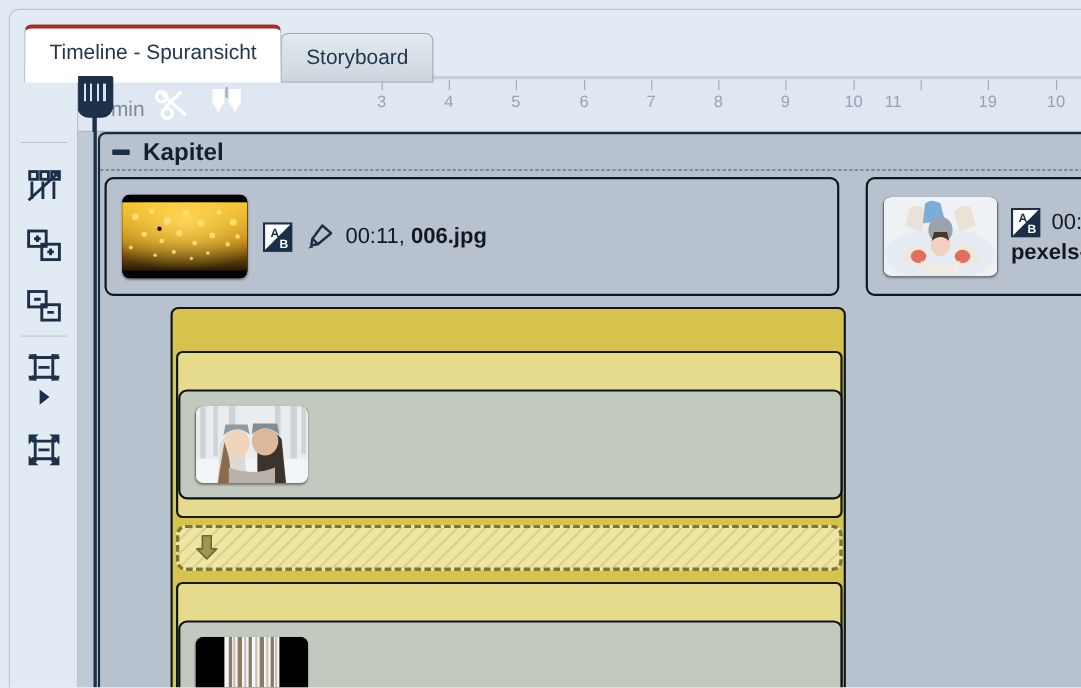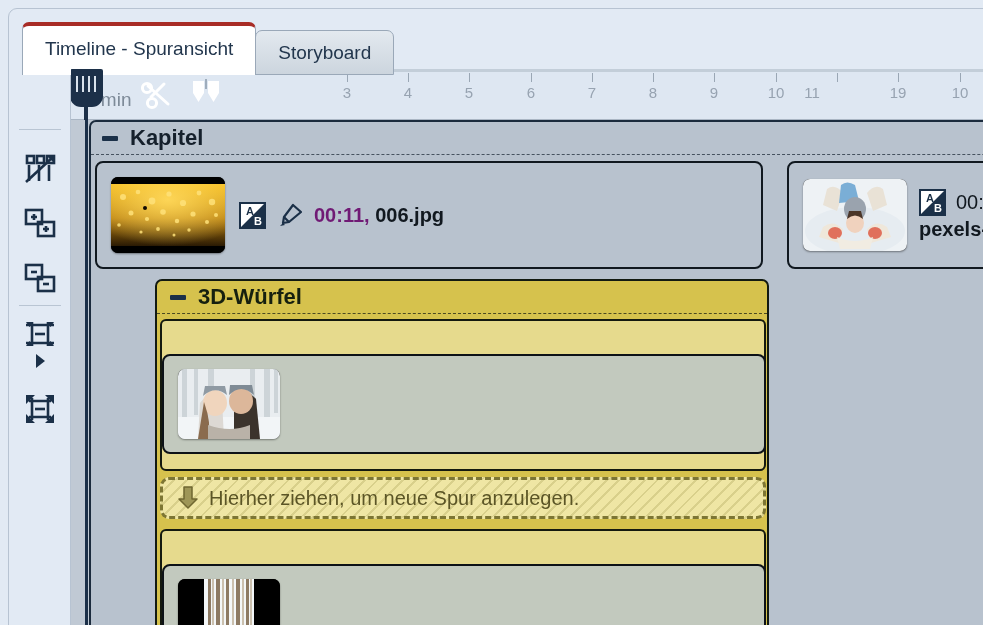--- a/index.html
+++ b/index.html
@@ -304,21 +304,21 @@
     align-items: center;
     margin-left: 14px;
     gap: 10px;
     min-width: 0;
   }
   .clip-label {
     font-size: 20px;
     color: #11181f;
     white-space: nowrap;
   }
-  .clip-label .dur { font-weight: bold; color:#701a75; }
+  .clip-label .dur { font-weight: normal; color:#0f172a; }
   .clip-label .fn  { font-weight: bold; }
 
   .clip-stack {
     display: flex;
     flex-direction: column;
     margin-left: 12px;
     justify-content: center;
     gap: 2px;
   }
   .clip-stack-row {
@@ -643,26 +643,20 @@
               </div>
               <div class="clip-stack-row">
                 <span class="clip-label fn" style="font-weight:bold">pexels-</span>
               </div>
             </div>
           </div>
         </div>
 
         <div class="grp-cube" style="left:64px; top:157px; width:614px; height:760px;">
 
-          <div class="grp-header" style="padding-left:10px;">
-            <div class="collapse-btn">
-                <i></i>
-              </div>
-            <div class="grp-title">3D-Würfel</div>
-          </div>
 
           <div class="subtrack" style="left:3px; top:38px; width:606px; height:152px;">
 
             <div class="clip green" style="left:0px; top:33px; width:604px; height:100px;">
               <div class="thumb" style="width:102px;height:70px;">
                 <svg width="102" height="70" viewBox="0 0 102 70">
                   <rect width="102" height="70" fill="#e9edf0"></rect>
                   <g fill="#cdd4d8">
                     <rect x="4" y="0" width="5" height="48"></rect>
                     <rect x="16" y="0" width="4" height="46"></rect>
@@ -686,21 +680,20 @@
               </div>
             </div>
           </div>
 
           <div class="dropzone" style="left:3px; top:196px; width:606px; height:42px;">
             <span>
               <svg width="22" height="26" viewBox="0 0 22 26">
                 <path d="M7 2 h8 v12 h5 L11 23 L2 14 h5 z" fill="#9e9657" stroke="#6f6731" stroke-width="1.5" stroke-linejoin="round"></path>
               </svg>
             </span>
-            <span class="dropzone-text">Hierher ziehen, um neue Spur anzulegen.</span>
           </div>
 
           <div class="subtrack" style="left:3px; top:248px; width:606px; height:260px;">
 
             <div class="clip green" style="left:0px; top:33px; width:604px; height:100px;">
               <div class="thumb" style="width:102px;height:70px;">
                 <svg width="102" height="70" viewBox="0 0 102 70">
                   <rect width="102" height="70" fill="#000"></rect>
                   <rect x="26" width="50" height="70" fill="#f4f7f8"></rect>
                   <g fill="#8d7a63">

